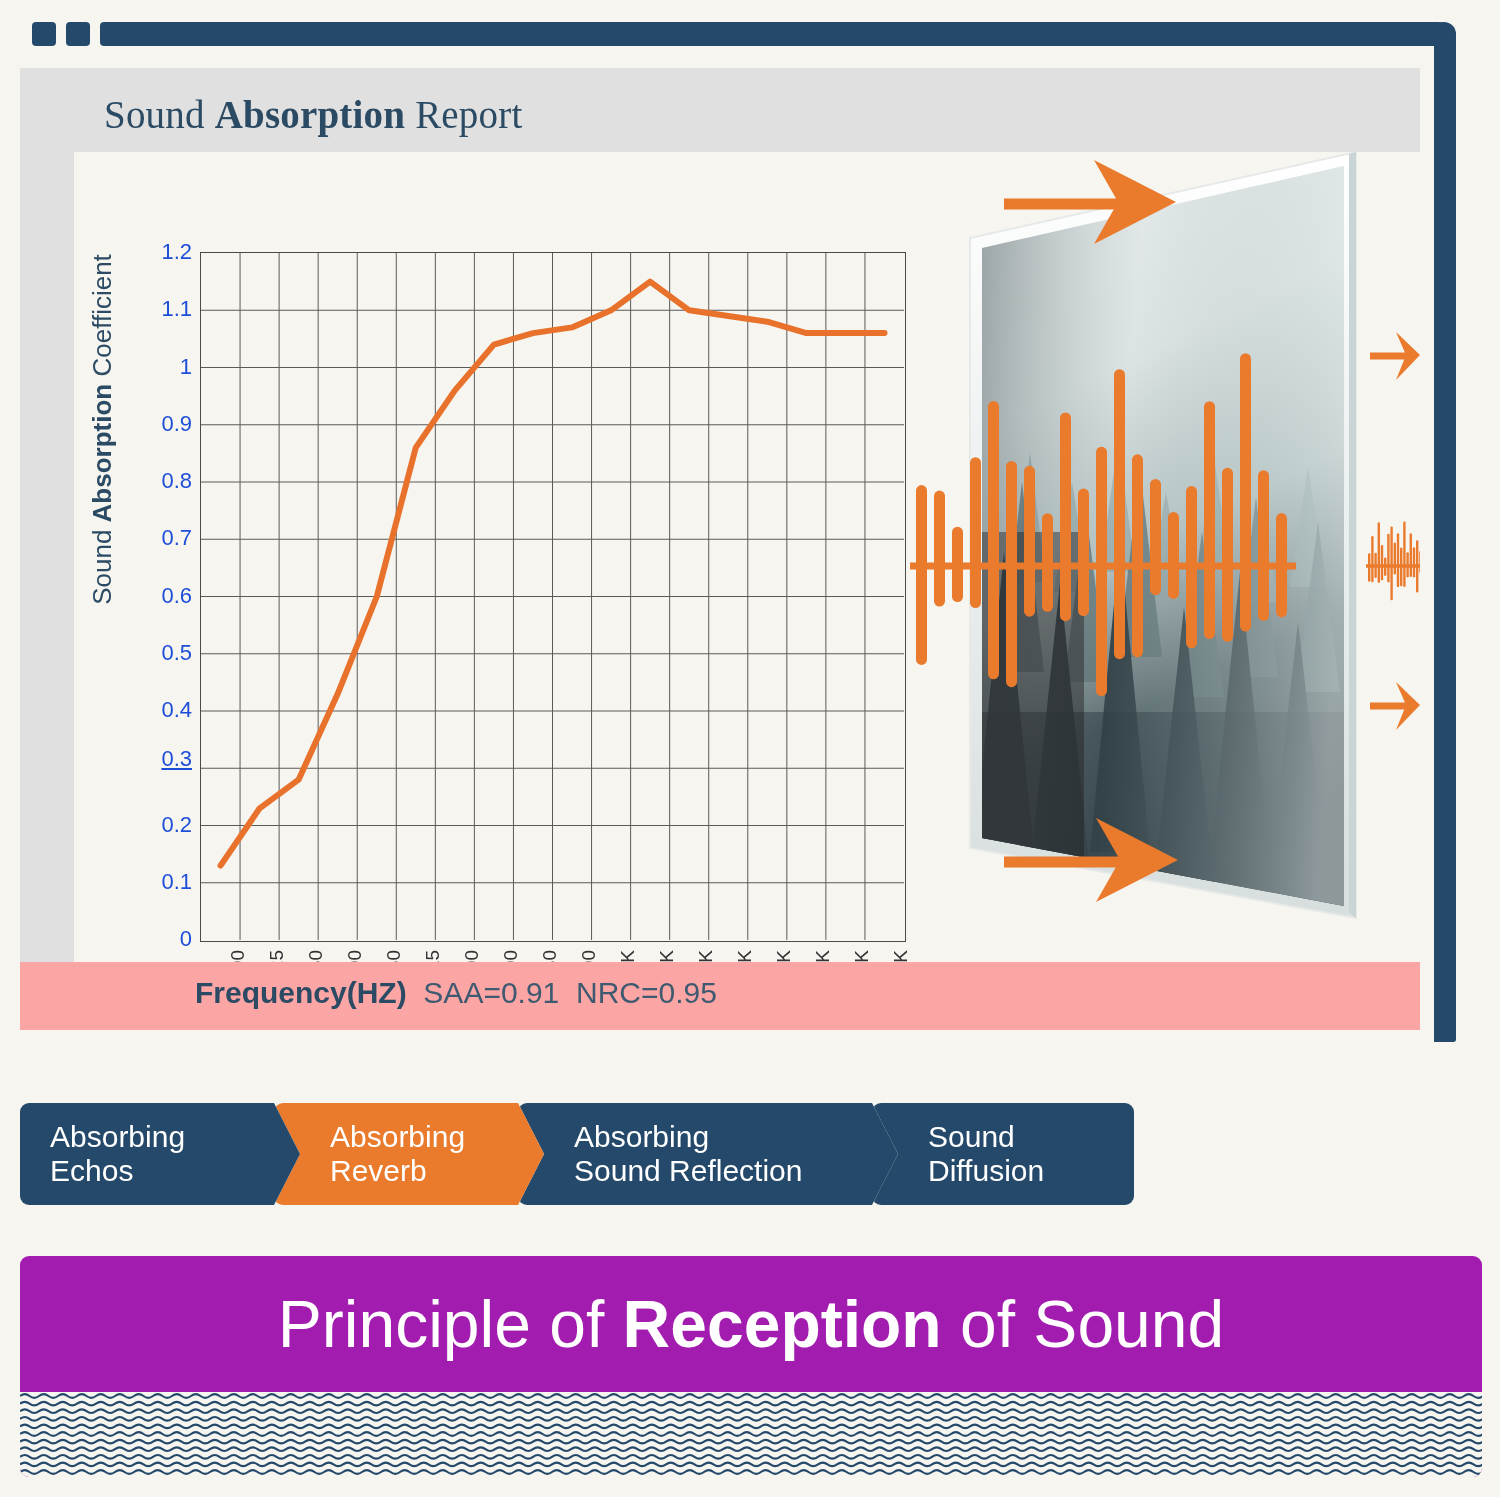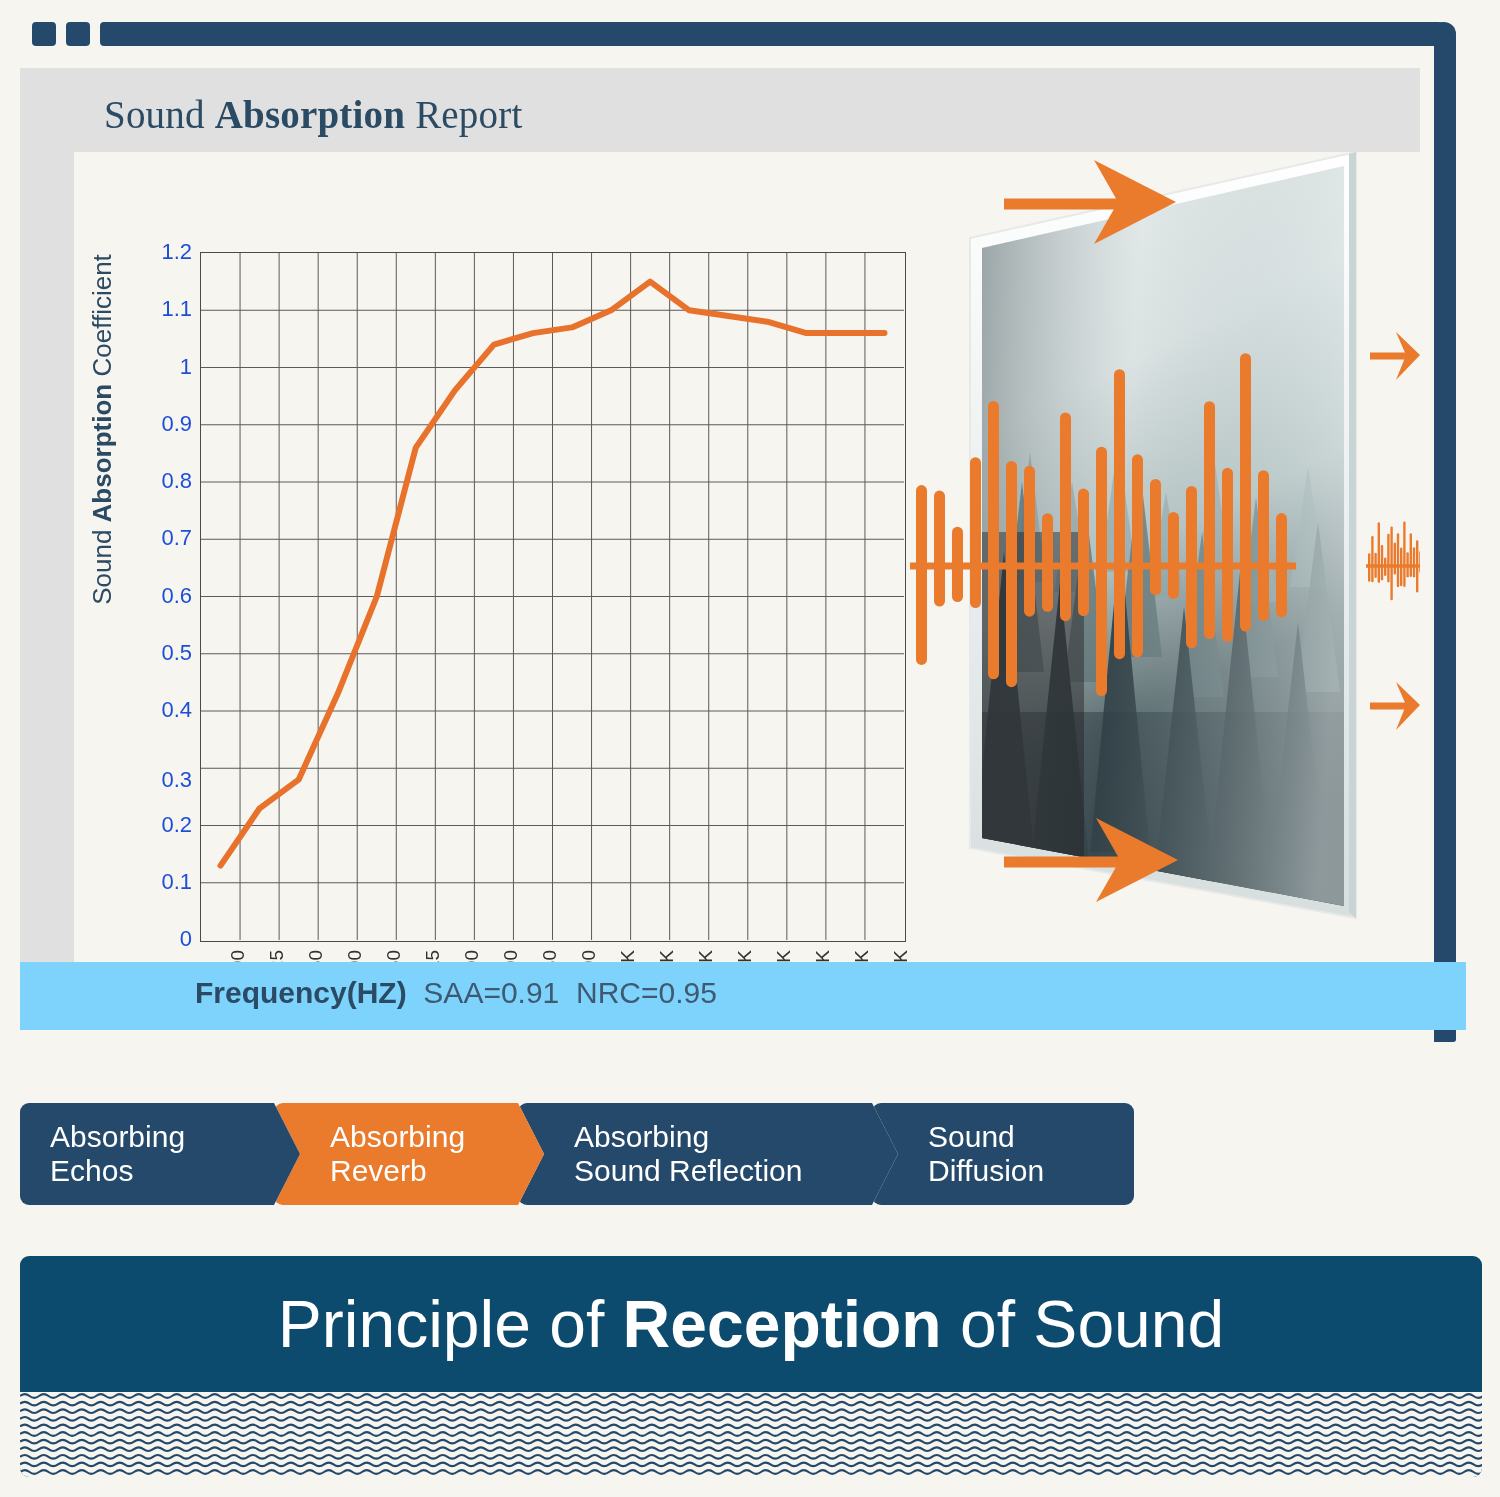--- a/index.html
+++ b/index.html
@@ -47,22 +47,21 @@
   }
   #report-title b{font-weight:bold;}
 
   #chart-area{
     position:absolute;left:54px;top:84px;width:1346px;height:810px;
     background:#f7f5f0;
   }
 
   #report-footer{
     position:absolute;left:0;top:894px;width:1400px;height:68px;
-    background:#7dd3fc;
-    padding-left:46px;
+    background:#fca5a5;
   }
   #footer-text{
     position:absolute;left:175px;top:14px;
     font-size:30px;color:#2b4a63;white-space:nowrap;
   }
   #footer-text .bold{font-weight:bold;}
   #footer-text .light{color:#3e5a70;}
 
   
   #plot-wrap{position:absolute;left:0;top:0;width:820px;height:810px;}
@@ -106,21 +105,21 @@
     color:#ffffff;font-size:30px;line-height:1.12;
     padding-left:30px;box-sizing:border-box;
     border-radius:9px;
   }
   .tag.navy{background:#24496a;}
   .tag.orange{background:#ea7b2d;}
 
   
   #banner{
     position:absolute;left:20px;top:1256px;width:1462px;height:221px;
-    background:#0c4a6e;border-radius:9px;overflow:hidden;
+    background:#a21caf;border-radius:9px;overflow:hidden;
   }
   #banner-text{
     position:absolute;left:0;top:30px;width:1462px;
     text-align:center;font-size:66px;color:#ffffff;white-space:nowrap;
   }
   #banner-text b{font-weight:bold;}
   #mesh{position:absolute;left:0;top:136px;width:1462px;height:85px;}
 </style>
 </head>
 <body>
@@ -145,21 +144,21 @@
         <div id="yticks">
             <div class="ytick" style="top: 0px;">1.2</div>
             <div class="ytick" style="top: 57.25px;">1.1</div>
             <div class="ytick" style="top: 114.5px;">1</div>
             <div class="ytick" style="top: 171.75px;">0.9</div>
             <div class="ytick" style="top: 229px;">0.8</div>
             <div class="ytick" style="top: 286.25px;">0.7</div>
             <div class="ytick" style="top: 343.5px; margin-left: 23px;">0.6</div>
             <div class="ytick" style="top: 400.75px;">0.5</div>
             <div class="ytick" style="top: 458px;">0.4</div>
-            <div class="ytick" style="top: 528px;">0.3</div>
+            <div class="ytick" style="top: 507px; text-decoration: underline;">0.3</div>
             <div class="ytick" style="top: 572.5px;">0.2</div>
             <div class="ytick" style="top: 629.75px;">0.1</div>
             <div class="ytick" style="top: 687px;">0</div>
           </div>
         <div id="plot">
           <svg id="plot-svg" width="703" height="687" viewBox="0 0 703 687">
               <line x1="39.05555555555556" y1="0" x2="39.05555555555556" y2="687" stroke="#5a5a5a" stroke-width="1"></line>
               <line x1="78.11111111111111" y1="0" x2="78.11111111111111" y2="687" stroke="#5a5a5a" stroke-width="1"></line>
               <line x1="117.16666666666667" y1="0" x2="117.16666666666667" y2="687" stroke="#5a5a5a" stroke-width="1"></line>
               <line x1="156.22222222222223" y1="0" x2="156.22222222222223" y2="687" stroke="#5a5a5a" stroke-width="1"></line>

